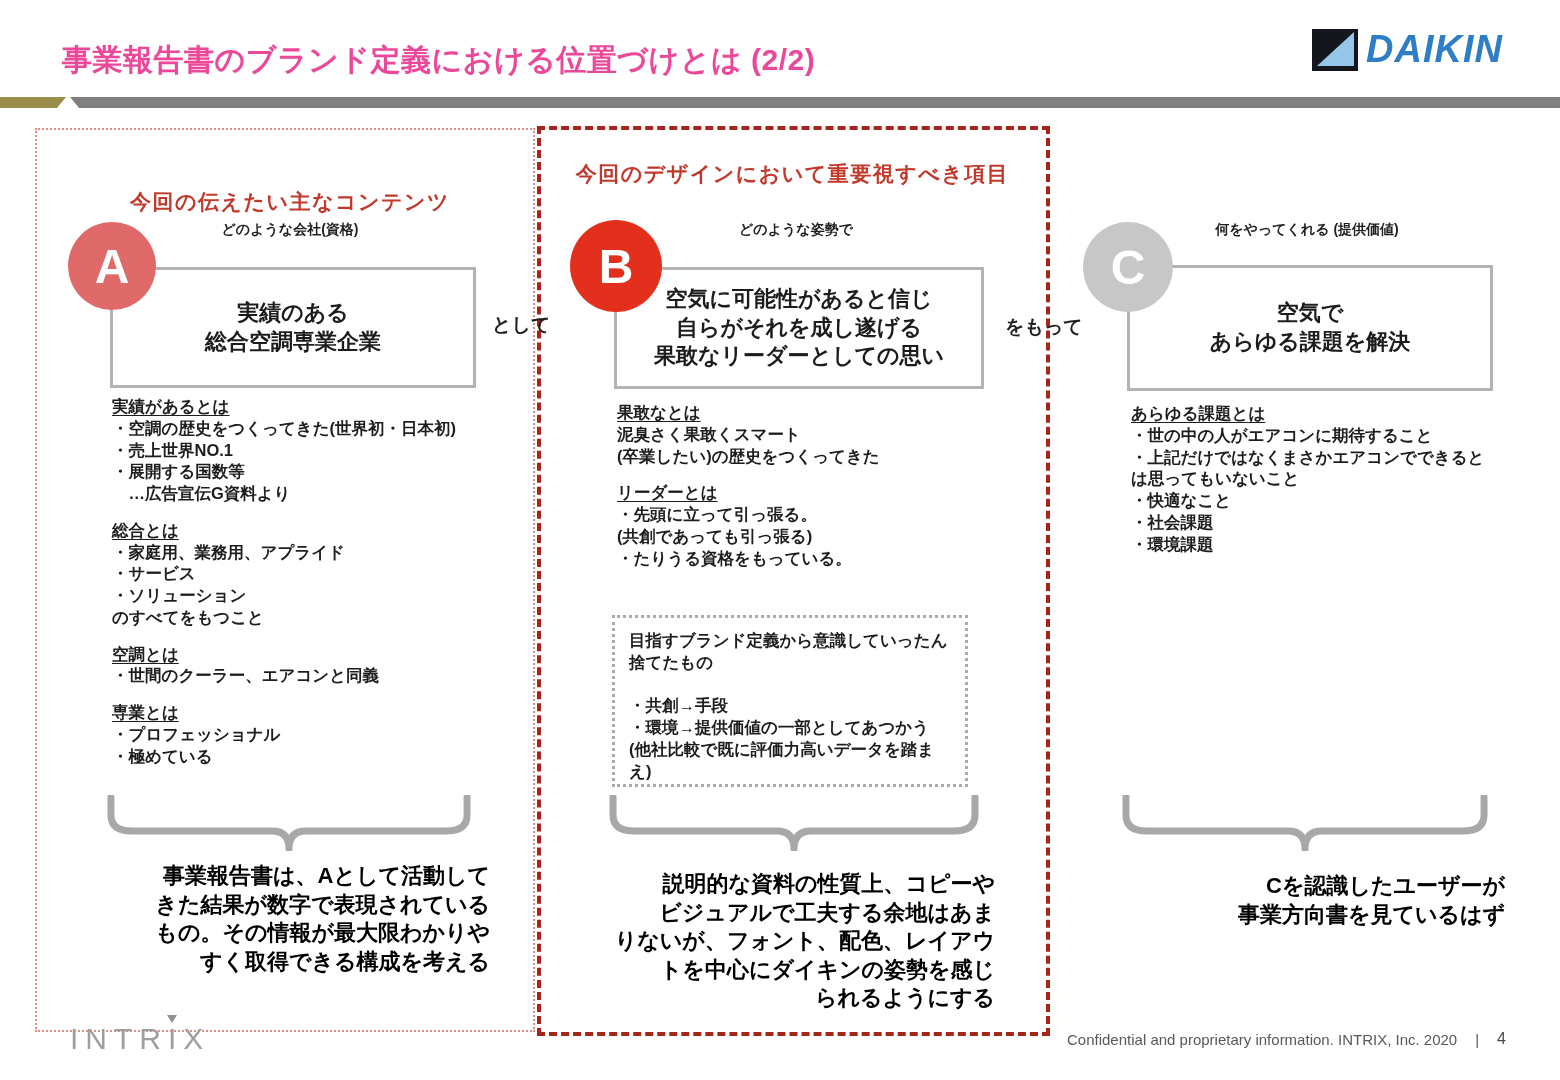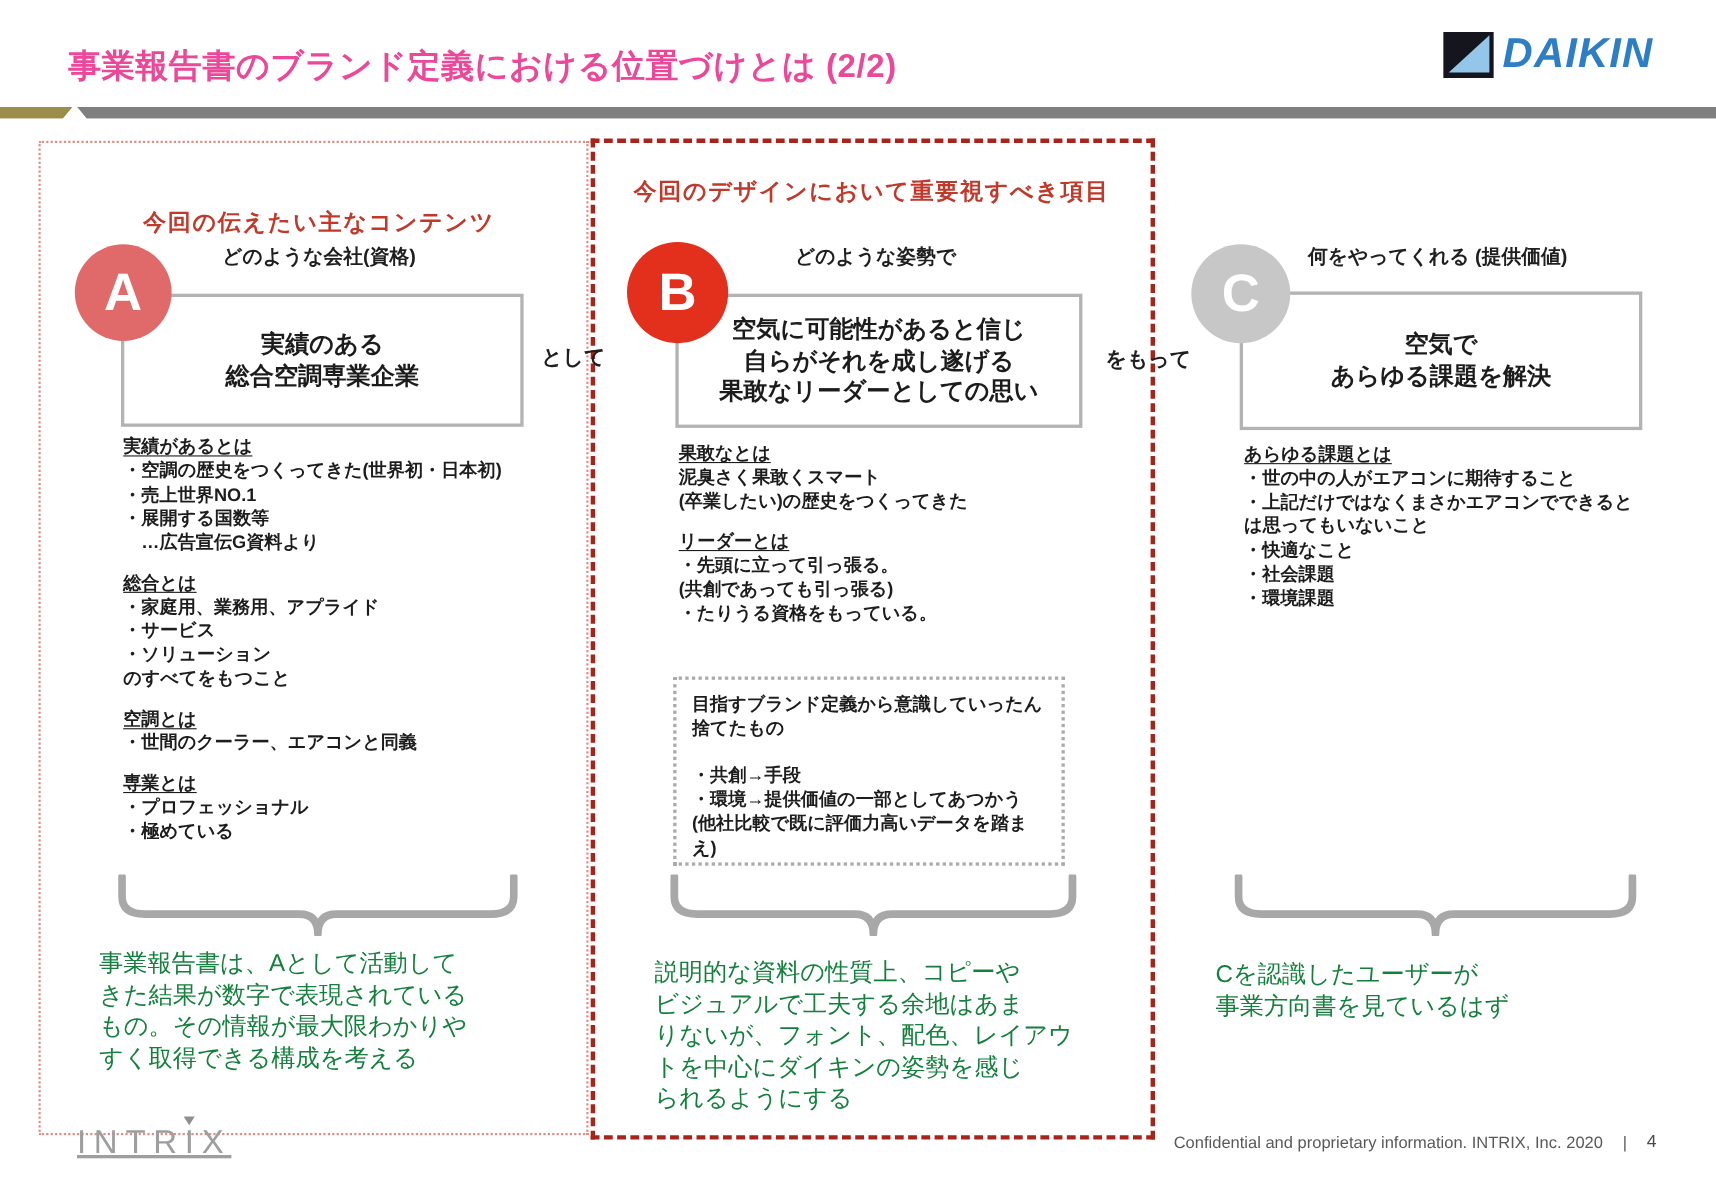--- a/index.html
+++ b/index.html
@@ -23,21 +23,21 @@
           letter-spacing:1.5px;text-align:center;}
   .bannerA{left:60px;width:460px;margin-top:28px;}
   .bannerB{left:560px;width:465px;}
 
   .badge{position:absolute;border-radius:50%;display:flex;align-items:center;justify-content:center;
          color:#fff;font-size:48px;font-weight:bold;z-index:5;}
   .badgeA{left:68px;top:222px;width:88px;height:88px;background:var(--badge-a,#e06a6a);}
   .badgeB{left:570px;top:220px;width:92px;height:92px;background:var(--badge-b,#e2301c);}
   .badgeC{left:1083px;top:222px;width:90px;height:90px;background:var(--badge-c,#c7c7c7);}
 
-  .question{position:absolute;top:221px;font-size:18px;font-weight:bold;text-align:center;color:#1f1f1f;}
+  .question{position:absolute;top:221px;font-size:14px;font-weight:bold;text-align:center;color:#1f1f1f;}
   .qA{left:110px;width:360px;}
   .qB{left:614px;width:364px;}
   .qC{left:1127px;width:360px;}
 
   .bigbox{position:absolute;background:#fff;border:3px solid var(--gray-border,#b3b3b3);
           display:flex;align-items:center;justify-content:center;text-align:center;
           font-size:22px;font-weight:bold;line-height:1.3;white-space:pre-line;z-index:3;color:#1c1c1c;}
   .boxA{left:110px;top:267px;width:360px;height:115px;}
   .boxB{left:614px;top:267px;width:364px;height:116px;}
   .boxC{left:1127px;top:265px;width:360px;height:120px;}
@@ -57,28 +57,28 @@
   .dottedbox{position:absolute;left:612px;top:615px;width:356px;height:172px;border:3px dotted #ababab;
              padding:12px 14px;font-size:16.5px;font-weight:bold;line-height:1.32;color:#1d1d1d;
              white-space:pre-line;box-sizing:border-box;}
 
   .brace{position:absolute;height:56px;}
   .braceA{left:106px;top:795px;width:366px;}
   .braceB{left:608px;top:795px;width:372px;}
   .braceC{left:1121px;top:795px;width:368px;}
   .brace svg{width:100%;height:100%;display:block;}
 
-  .summary{position:absolute;text-align:left;font-weight:normal;white-space:pre-line;color:#15803d;}
+  .summary{position:absolute;text-align:right;font-weight:bold;white-space:pre-line;color:#000000;}
   .sumA{left:90px;top:862px;width:400px;font-size:22px;line-height:1.3;}
   .sumB{left:595px;top:870px;width:400px;font-size:22px;line-height:1.3;}
   .sumC{left:1105px;top:872px;width:400px;font-size:22px;line-height:1.3;}
 
   
   .intrix{position:absolute;left:70px;top:1022px;font-size:30px;font-weight:500;color:#9e9e9e;
-          letter-spacing:7px;z-index:7;text-decoration:underline;}
+          letter-spacing:7px;z-index:7;}
   .intrix-tri{position:absolute;left:167px;top:1015px;width:0;height:0;z-index:8;
               border-left:5px solid transparent;border-right:5px solid transparent;border-top:8px solid #8f8f8f;}
   .footnote{position:absolute;left:1067px;top:1030px;display:flex;align-items:center;gap:18px;
             font-size:15px;color:#595959;}
   .footnote .pg{font-size:16px;color:#4a4a4a;}
 </style>
 </head>
 <body style="--accent-red: #C0392B; --frame-a-red: #DD8C86; --frame-b-red: #A8241A; --badge-a: #E06A6A; --badge-b: #E2301C; --badge-c: #C7C7C7; --daikin-blue: #2E7EC6; --bar-gold: #9B8D4A; --bar-gray: #7F7F7F; --gray-border: #B3B3B3; --brace-gray: #A8A8A8;">
 
 <div class="slide">

